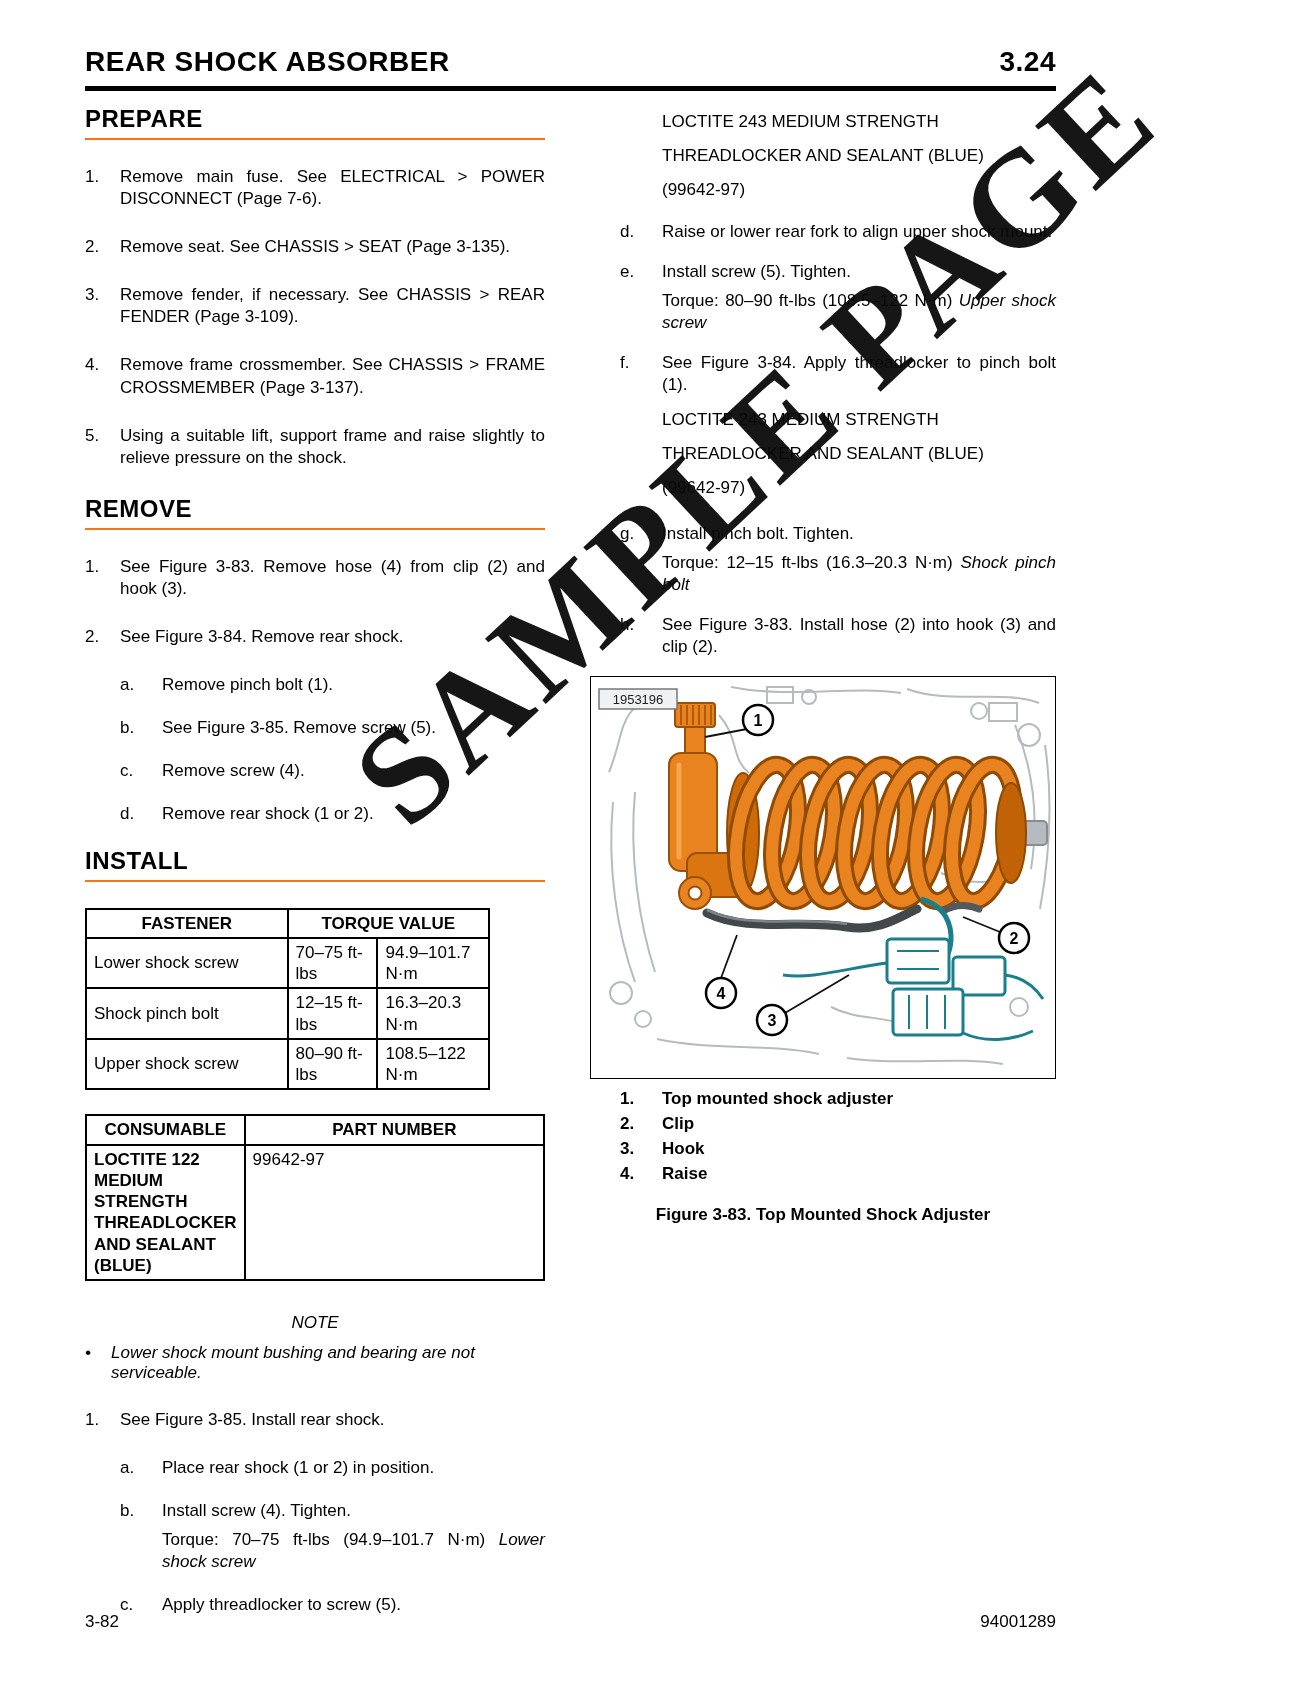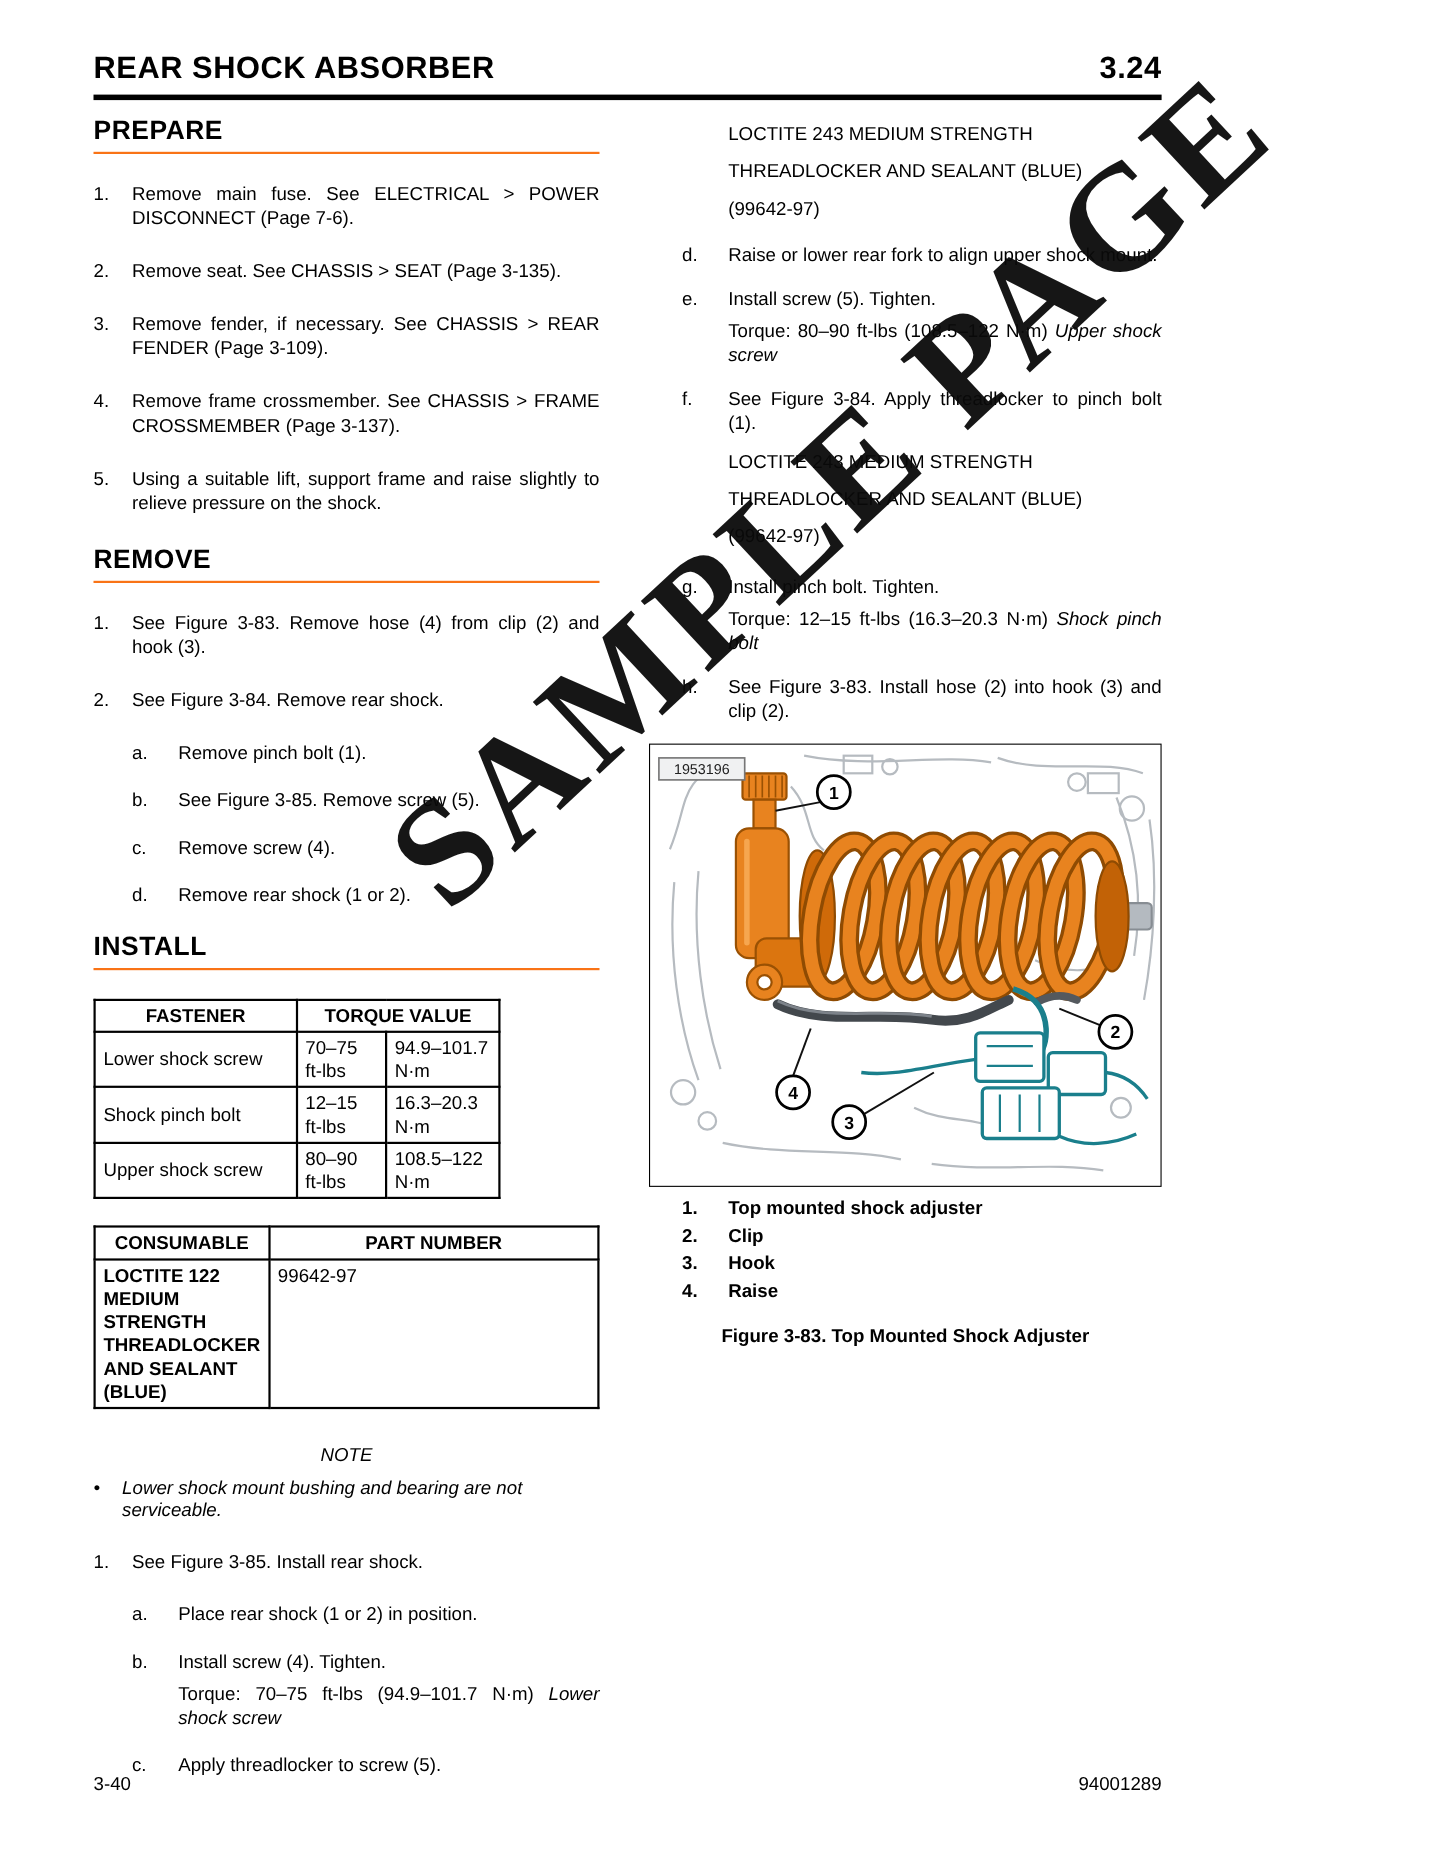--- a/index.html
+++ b/index.html
@@ -37,21 +37,21 @@
 
   
   .cons-block { margin-left:72px; font-size:17px; line-height:2.0; margin-bottom:14px; }
   .rsub .cons-block { margin-left:42px; margin-top:6px; margin-bottom:4px; }
   .cons-line { display:block; }
 
   
   table { border-collapse:collapse; font-size:17px; }
   td, th { border:2px solid #000; padding:3px 7px; line-height:1.25; }
   th { font-weight:bold; text-align:center; }
-  .tbl-fastener { width:370px; margin-bottom:24px; }
+  .tbl-fastener { width:405px; margin-bottom:24px; }
   .tbl-fastener .c1 { width:231px; }
   .tbl-fastener .c2 { width:104px;border-radius:20px; }
   .tbl-fastener .c3 { width:125px; }
   .tbl-cons { width:460px; margin-bottom:32px; }
   .tbl-cons .c1 { width:153px; }
   .tbl-cons td { vertical-align:top; }
   .cons-name { font-weight:bold; }
 
   
   .note-label { text-align:center; font-style:italic; font-size:17px; margin:4px 0 10px; }
@@ -411,18 +411,18 @@
           </div>
 
           <div class="fig-caption">Figure 3-83. Top Mounted Shock Adjuster</div>
         </div>
 
       </div>
     </div>
   </div>
 
   <div class="footer">
-    <span>3-40</span>
+    <span>3-82</span>
     <span>94001289</span>
   </div>
 
   <div class="watermark">SAMPLE PAGE</div>
 </div>
 
 </body></html>

